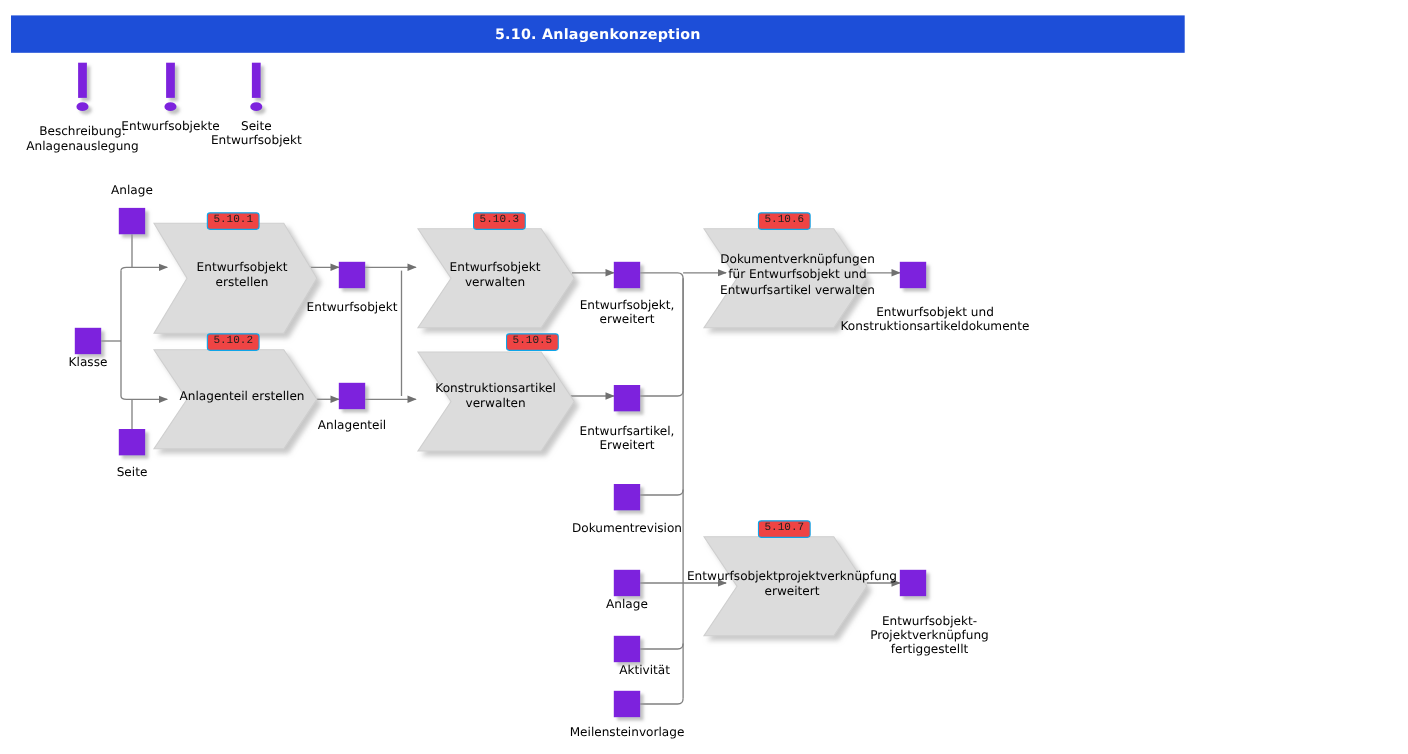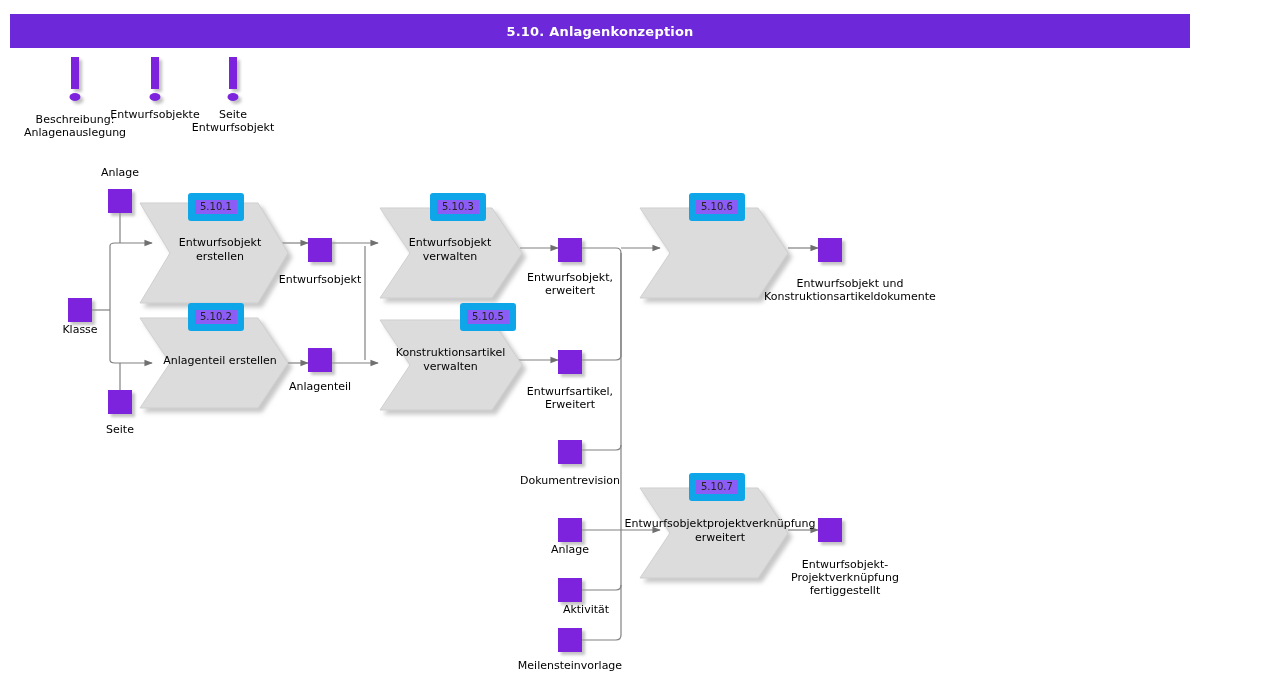--- a/index.html
+++ b/index.html
@@ -12,22 +12,22 @@
     position: relative;
     width: 1280px;
     height: 685px;
     overflow: hidden;
     background: #ffffff;
   }
   
   #title-bar {
     position: absolute;
     left: 10px; top: 14px;
-    width: 1180px; height: 34px;
-    background: #6d28d9;
+    width: 1067px; height: 34px;
+    background: #1d4ed8;
     color: #ffffff;
     font-weight: bold;
     font-size: 13px;
     display: flex;
     align-items: center;
     justify-content: center;
     letter-spacing: 0.2px;
   }
   
   #canvas {
@@ -42,26 +42,27 @@
     color: #000000;
     line-height: 1.18;
     text-align: center;
     white-space: pre-line;
     pointer-events: none;
   }
   .numlbl {
     position: absolute;
     font-size: 10px;
     color: #222222;
-    background: #8b5cf6;
-    border: 7px solid #0ea5e9;
+    background: #ef4444;
+    border: 1px solid #0ea5e9;
     border-radius: 3px;
     padding: 1px 5px 2px 5px;
     line-height: 1.1;
     white-space: nowrap;
+    font-family: Liberation Mono, monospace;
   }
   .steplbl {
     position: absolute;
     font-size: 11px;
     color: #000000;
     line-height: 1.25;
     text-align: center;
     white-space: pre-line;
   }
 </style>
@@ -198,16 +199,19 @@
   <div class="numlbl" style="left:689px; top:193px;">5.10.6</div>
   <div class="numlbl" style="left:689px; top:473px;">5.10.7</div>
 
   <div class="steplbl" style="left:150px; top:236px; width:140px;">Entwurfsobjekt
 erstellen</div>
   <div class="steplbl" style="left:140px; top:354px; width:160px;">Anlagenteil erstellen</div>
   <div class="steplbl" style="left:385px; top:236px; width:130px;">Entwurfsobjekt
 verwalten</div>
   <div class="steplbl" style="left:383px; top:346px; width:135px;">Konstruktionsartikel
 verwalten</div>
+  <div class="steplbl" style="left:620px; top:229px; width:210px;">Dokumentverknüpfungen
+für Entwurfsobjekt und
+Entwurfsartikel verwalten</div>
   <div class="steplbl" style="left:585px; top:517px; width:270px;">Entwurfsobjektprojektverknüpfung
 erweitert</div>
 
 </div>
 
 </body></html>

